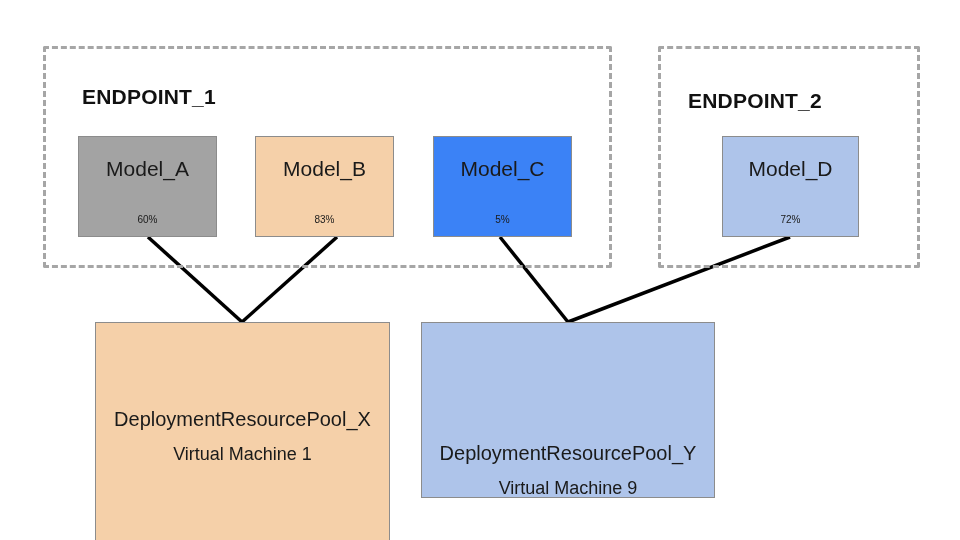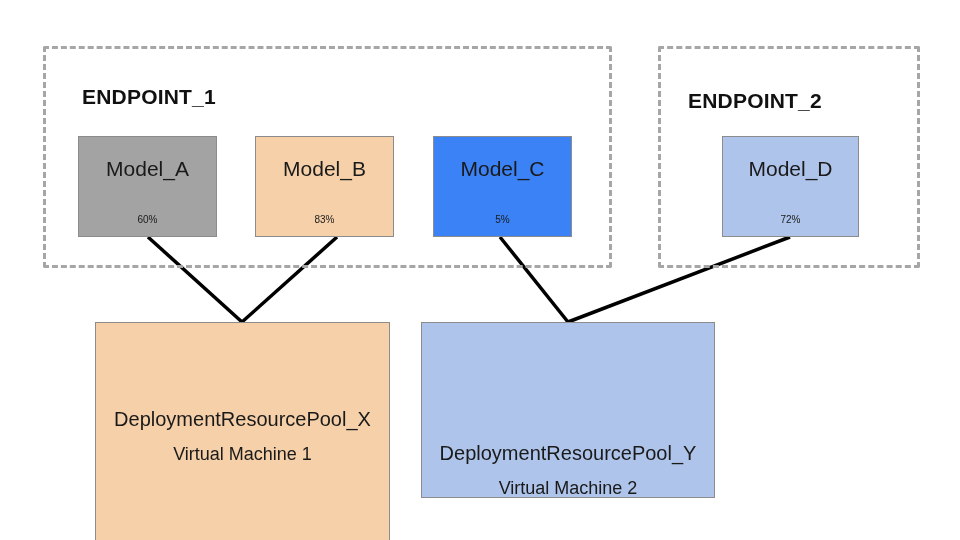--- a/index.html
+++ b/index.html
@@ -119,16 +119,16 @@
     <div class="model-traffic">72%</div>
   </div>
 
   <div class="node pool-node" style="left:95px; top:322px; width:295px; height:228px; background:#f5d0a9;">
     <div class="pool-name">DeploymentResourcePool_X</div>
     <div class="pool-sub">Virtual Machine 1</div>
   </div>
 
   <div class="node pool-node" style="left:421px; top:322px; width:294px; height:176px; background:#aec4ea;justify-content:flex-end;">
     <div class="pool-name">DeploymentResourcePool_Y</div>
-    <div class="pool-sub">Virtual Machine 2</div>
+    <div class="pool-sub">Virtual Machine 9</div>
   </div>
 
 </div>
 
 </body></html>

